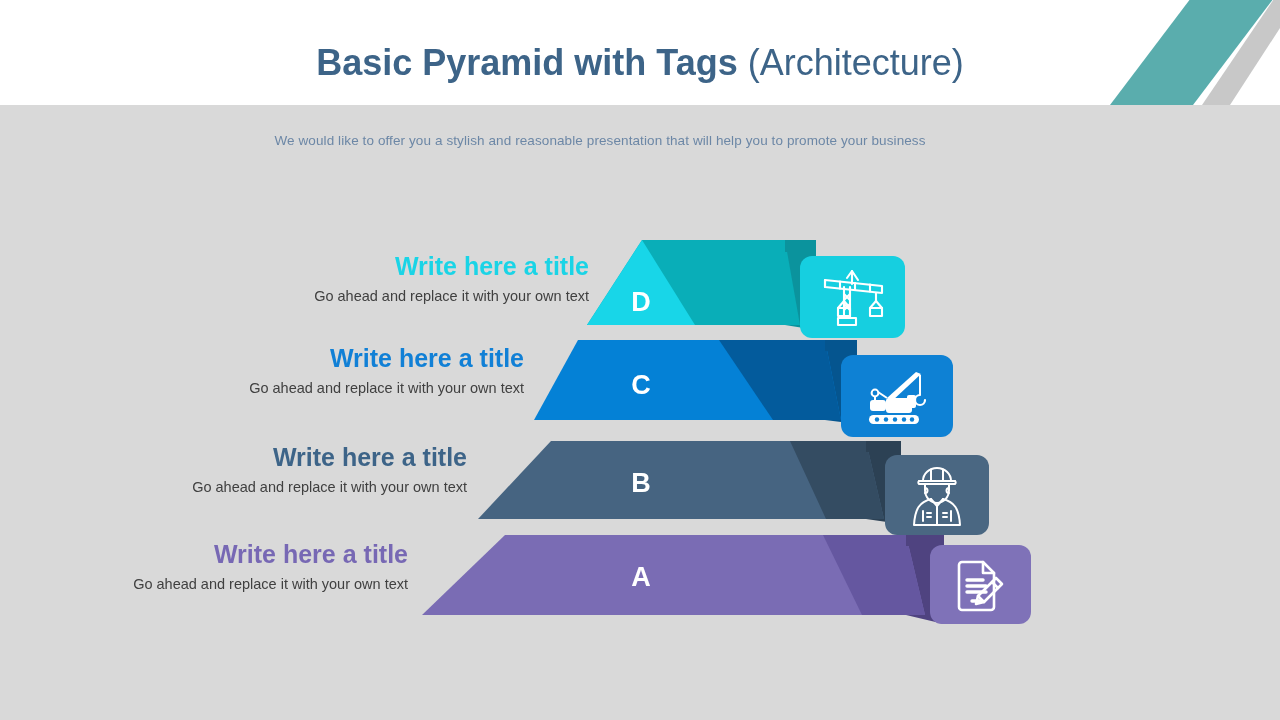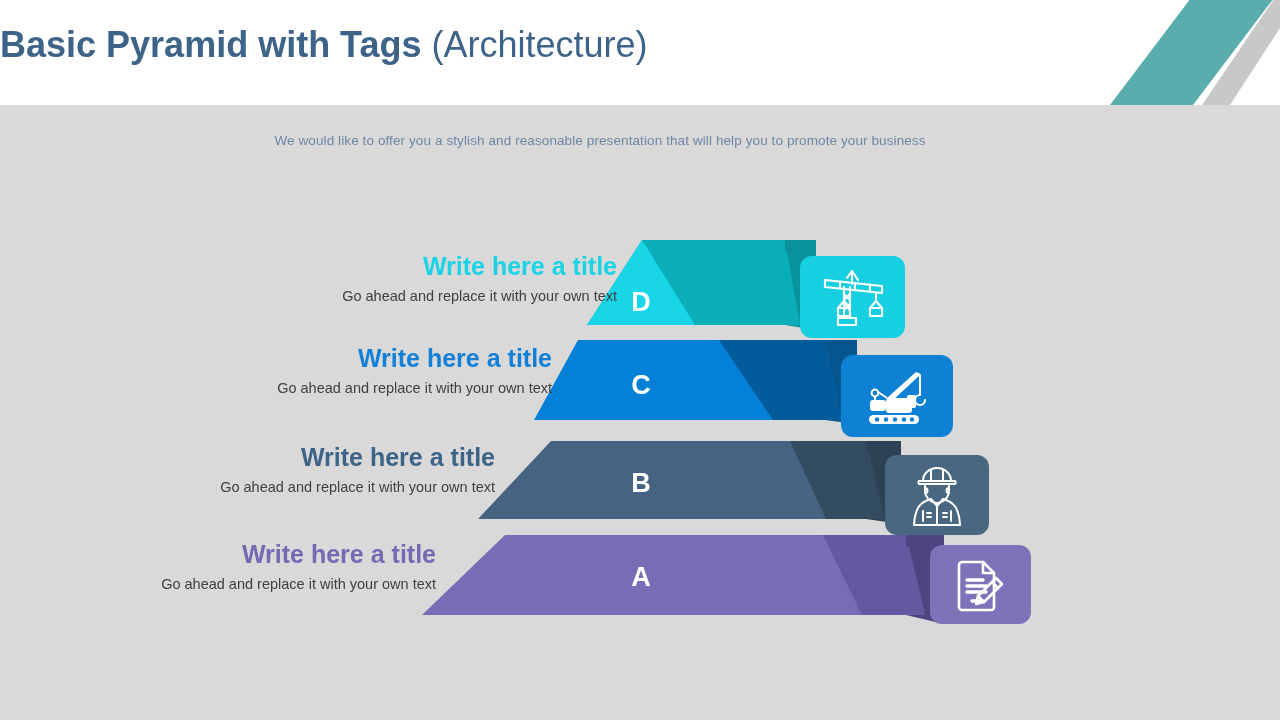--- a/index.html
+++ b/index.html
@@ -24,23 +24,23 @@
     z-index:5;
   }
   #header-deco {
     position:absolute; right:0; top:0;
     width:190px; height:105px;
     overflow:hidden;
     z-index:6;
     pointer-events:none;
   }
   #page-title {
-    position:absolute; left:0; top:27px;
+    position:absolute; left:0; top:45px;
     width:1280px;
-    text-align:left;
+    text-align:center;
     font-size:36px;
     line-height:1.0;
     color:#3d6488;
     white-space:nowrap;
     z-index:7;
   }
   #page-title .t-bold { font-weight:bold; }
   #page-title .t-reg  { font-weight:normal; }
 
   #subtitle {
@@ -59,21 +59,20 @@
     width:1280px; height:720px;
     z-index:3;
   }
   #pyramid svg { display:block; }
 
   
   .tier-text {
     position:absolute;
     text-align:right;
     z-index:4;
-    margin-left:28px;
   }
   .tier-title {
     font-size:25px;
     font-weight:bold;
     line-height:1.05;
     white-space:nowrap;
   }
   .tier-desc {
     font-size:14.5px;
     color:#404040;

